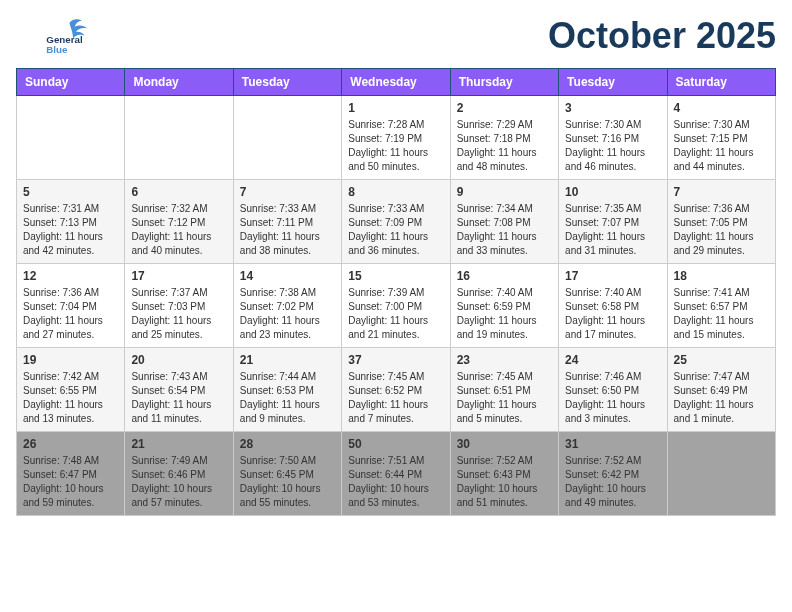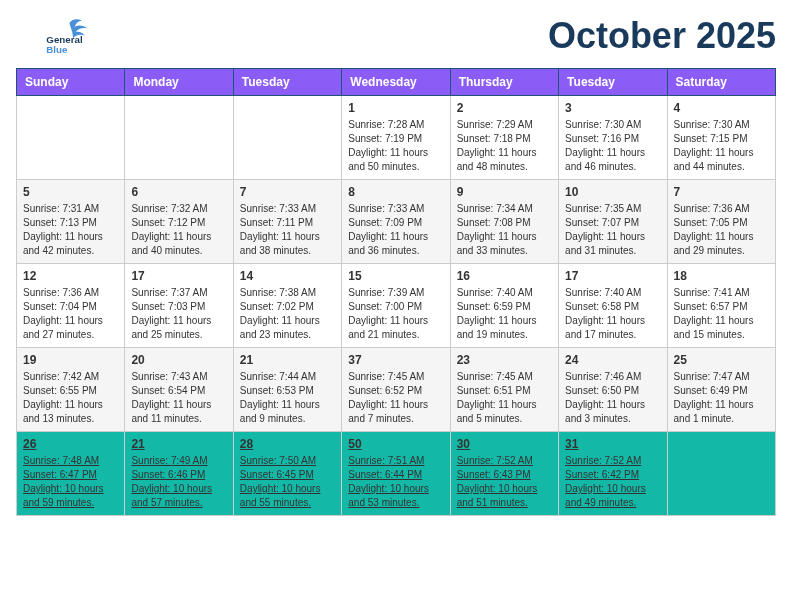--- a/index.html
+++ b/index.html
@@ -72,22 +72,21 @@
       margin-bottom: 3px;
     }
     .day-info {
       line-height: 1.4;
       font-size: 10px;
     }
     .empty-cell {
       background: #f9f9f9;
     }
     .last-row td {
-      background: #14b8a6;
-      text-decoration: underline;
+      background: #a3a3a3;
     }
   </style>
 </head>
 <body>
 
 <div class="header">
   <div class="logo-wrapper">
     <svg class="logo-icon" viewBox="0 0 55 45" xmlns="http://www.w3.org/2000/svg">
 
       <path d="M28,8 C30,4 36,2 42,5 C38,6 35,8 34,12 C38,10 44,10 48,14 C43,13 38,14 35,18 C38,17 43,18 45,22 C40,20 35,21 32,25 C32,18 29,13 28,8Z" fill="#4a90d9"></path>

